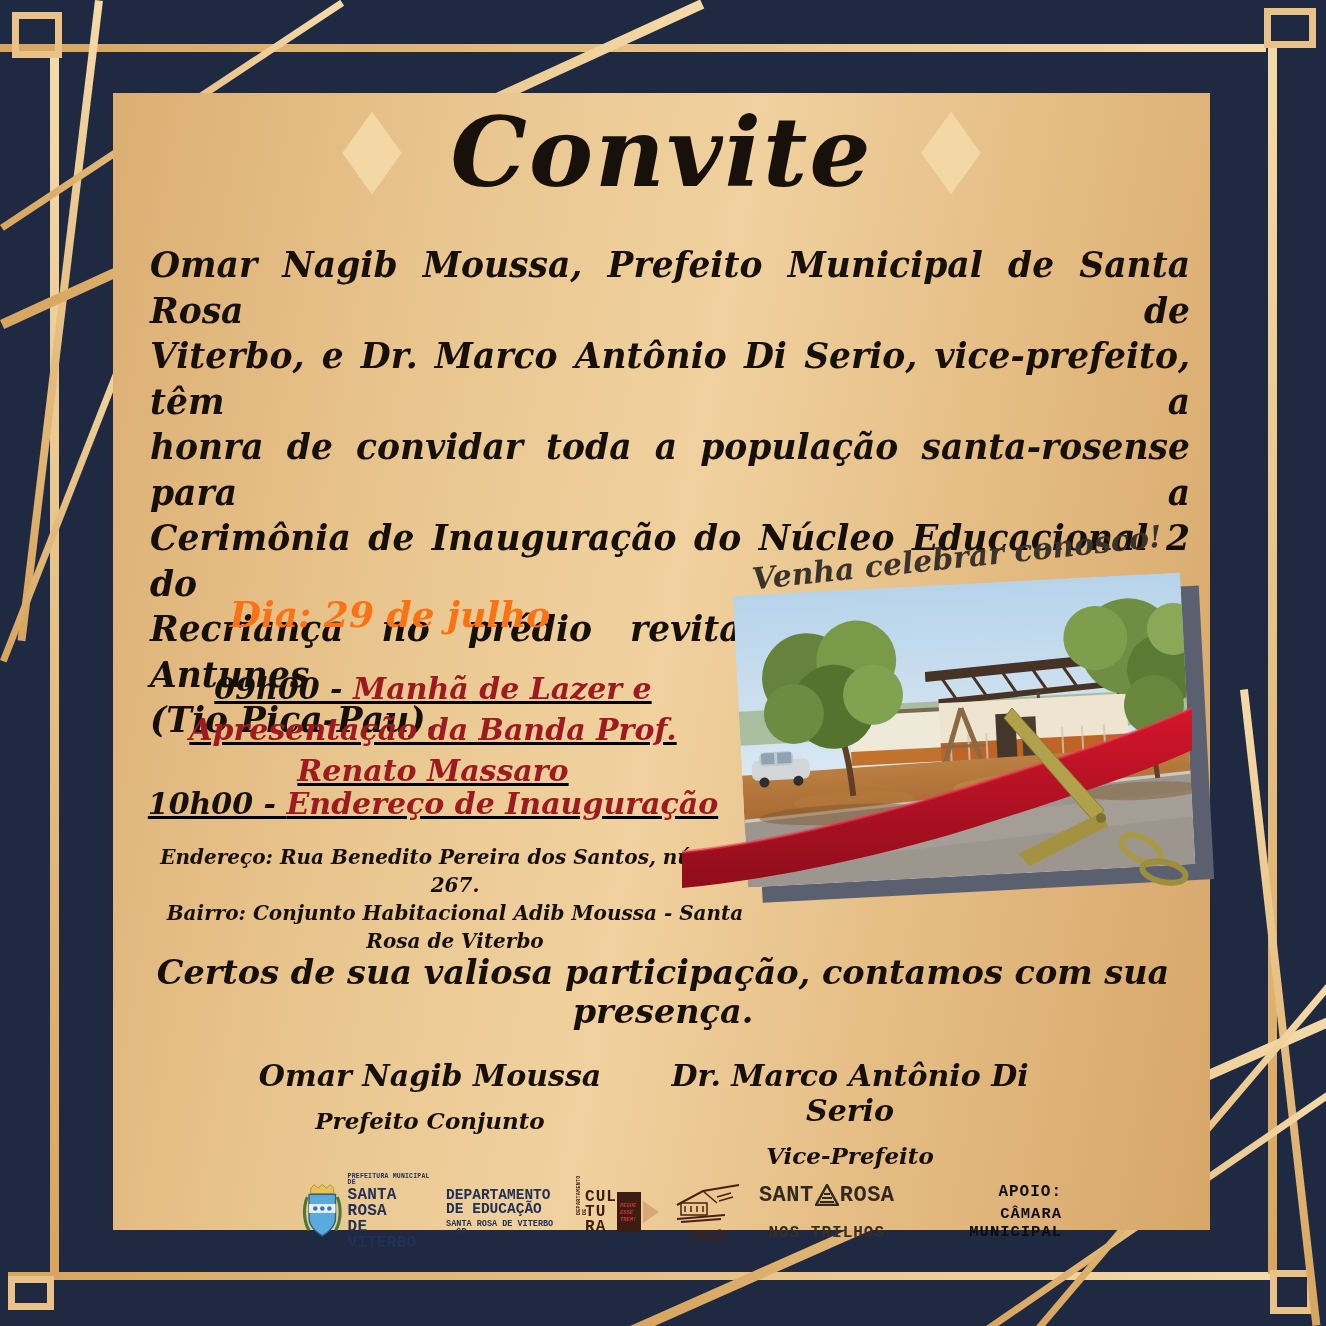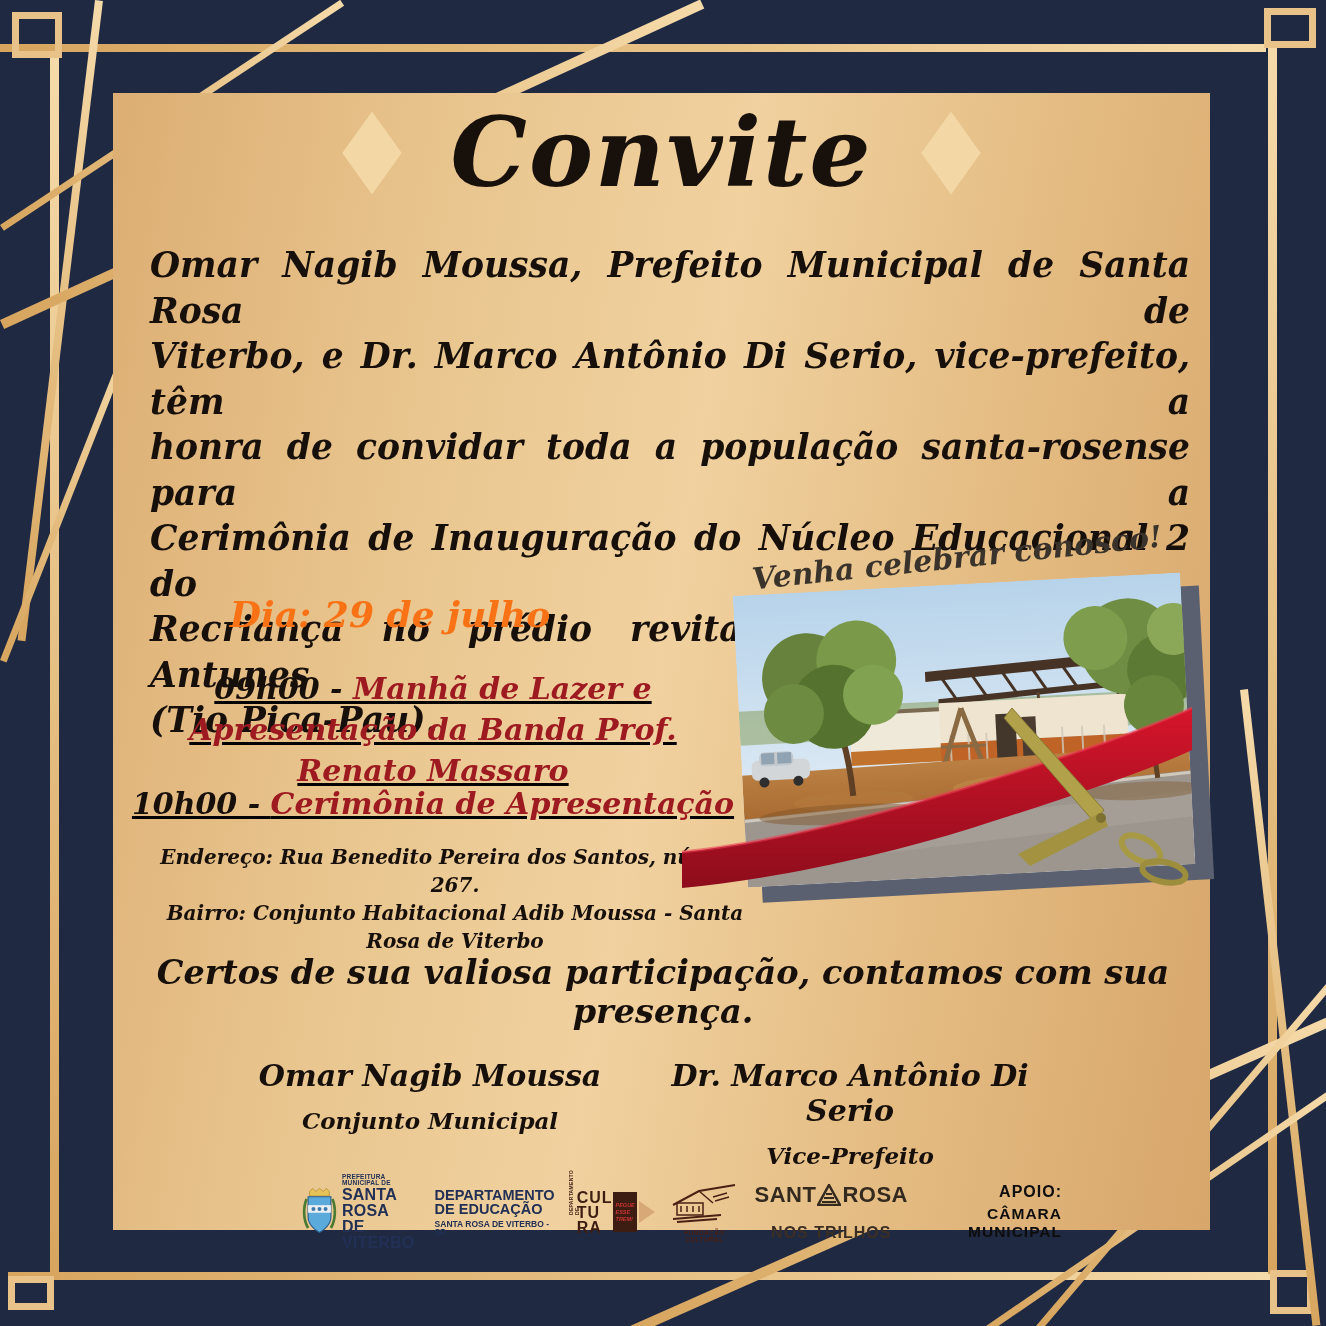--- a/index.html
+++ b/index.html
@@ -30,21 +30,21 @@
         line-height:28px;color:#17100a;font-style:italic;font-weight:bold;}
   .venha{position:absolute;left:742px;top:540px;width:430px;text-align:center;font-size:30px;
          color:#3a332b;font-style:italic;font-weight:bold;transform:rotate(-6deg);}
   .closing{position:absolute;left:120px;top:953px;width:1086px;text-align:center;font-size:33.5px;
            color:#17100a;font-style:italic;font-weight:bold;}
   .sig{position:absolute;text-align:center;font-style:italic;font-weight:bold;color:#17100a;}
   .sig .nm{font-size:30px;}
   .sig .rl{font-size:23px;margin-top:14px;}
   
   .footer-row{position:absolute;left:302px;top:1164px;width:760px;height:96px;display:flex;
-              align-items:center;font-family:Liberation Sans, sans-serif;}
+              align-items:center;font-family:Liberation Mono, monospace;}
   .pref-text{color:#223055;line-height:1;margin-left:5px;}
   .pref-text .s{font-size:6.5px;font-weight:bold;letter-spacing:.2px;}
   .pref-text .b{font-size:16px;font-weight:bold;letter-spacing:.2px;}
   .dept-text{color:#223055;line-height:1;margin-left:12px;}
   .dept-text .b{font-size:14.5px;font-weight:bold;}
   .dept-text .s{font-size:8.5px;font-weight:bold;margin-top:3px;}
   .cultura{display:flex;align-items:center;margin-left:16px;}
   .cult-side{font-size:5px;font-weight:bold;color:#3d1d12;transform:rotate(-90deg);width:6px;letter-spacing:.3px;}
   .cult-letters{color:#3d1d12;font-size:16px;font-weight:bold;line-height:15px;letter-spacing:1px;}
   .cult-tag{width:24px;height:40px;background:#3d1d12;color:#c33;font-size:5.5px;font-style:italic;
@@ -102,21 +102,21 @@
     <div class="jline">Cerimônia de Inauguração  do Núcleo Educacional 2 do</div>
     <div class="jline">Recriança no prédio  revitalizado João Ludovice  Antunes</div>
     <div class="jlast">(Tio Pica-Pau).</div>
   </div>
 
   <div class="date-line">Dia: 29 de julho</div>
   <div class="sched" style="left:128px;top:668px;">
     <span class="t">09h00 - </span><span class="e">Manhã de Lazer e Apresentação da Banda Prof. Renato Massaro</span>
   </div>
   <div class="sched" style="left:128px;top:783px;">
-    <span class="t">10h00 - </span><span class="e">Cerimônia de Apresentação</span>
+    <span class="t">10h00 - </span><span class="e">Endereço de Inauguração</span>
   </div>
   <div class="addr">
     <div>Endereço: Rua Benedito Pereira dos Santos, número 267.</div>
     <div>Bairro: Conjunto Habitacional Adib Moussa - Santa Rosa de Viterbo</div>
   </div>
 
   <div class="venha">Venha celebrar conosco!</div>
 
   <svg class="photo-svg" width="560" height="370" viewBox="-20 0 560 370">
     <defs>
@@ -204,21 +204,21 @@
       <circle cx="401" cy="268" r="5" fill="#7d7030"></circle>
       <ellipse cx="441" cy="299" rx="21" ry="11" fill="none" stroke="#a89a45" stroke-width="6" transform="rotate(28 441 299)"></ellipse>
       <ellipse cx="464" cy="322" rx="22" ry="10" fill="none" stroke="#9c8e3d" stroke-width="6" transform="rotate(12 464 322)"></ellipse>
     </g>
   </svg>
 
   <div class="closing">Certos de sua valiosa participação, contamos com sua presença.</div>
 
   <div class="sig" style="left:250px;top:1058px;width:360px;">
     <div class="nm">Omar Nagib Moussa</div>
-    <div class="rl">Conjunto Municipal</div>
+    <div class="rl">Prefeito Conjunto</div>
   </div>
   <div class="sig" style="left:650px;top:1058px;width:400px;">
     <div class="nm">Dr. Marco Antônio Di Serio</div>
     <div class="rl">Vice-Prefeito</div>
   </div>
 
   <div class="footer-row">
     <svg width="46" height="66" viewBox="0 0 46 66">
       <path d="M10 6 L14 2 L18 6 L23 2 L28 6 L32 2 L36 6 L36 12 L10 12 Z" fill="#e8c35a" stroke="#b08a2e" stroke-width="1"></path>
       <path d="M8 13 L38 13 L38 40 C38 52 23 60 23 60 C23 60 8 52 8 40 Z" fill="#5aabdc" stroke="#2a5e8c" stroke-width="1.5"></path>

